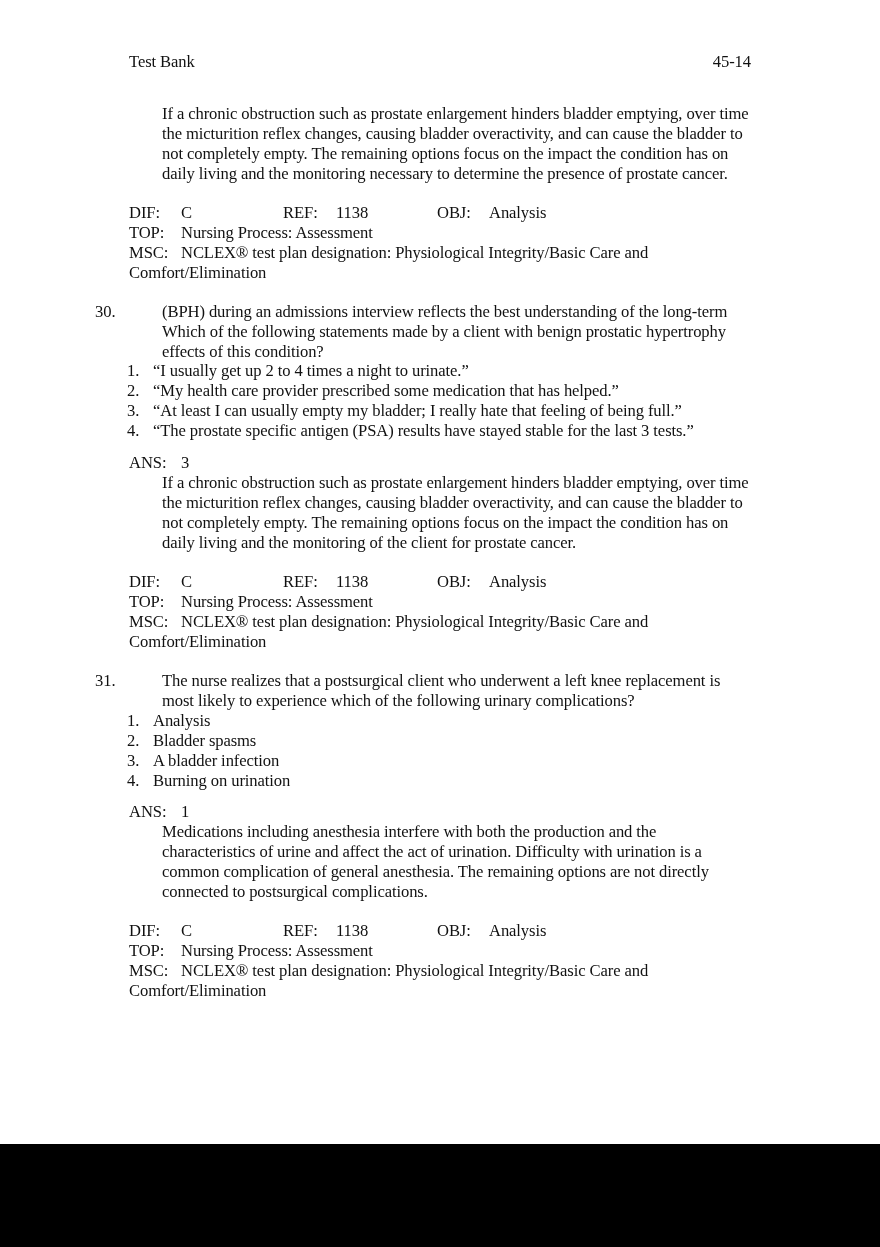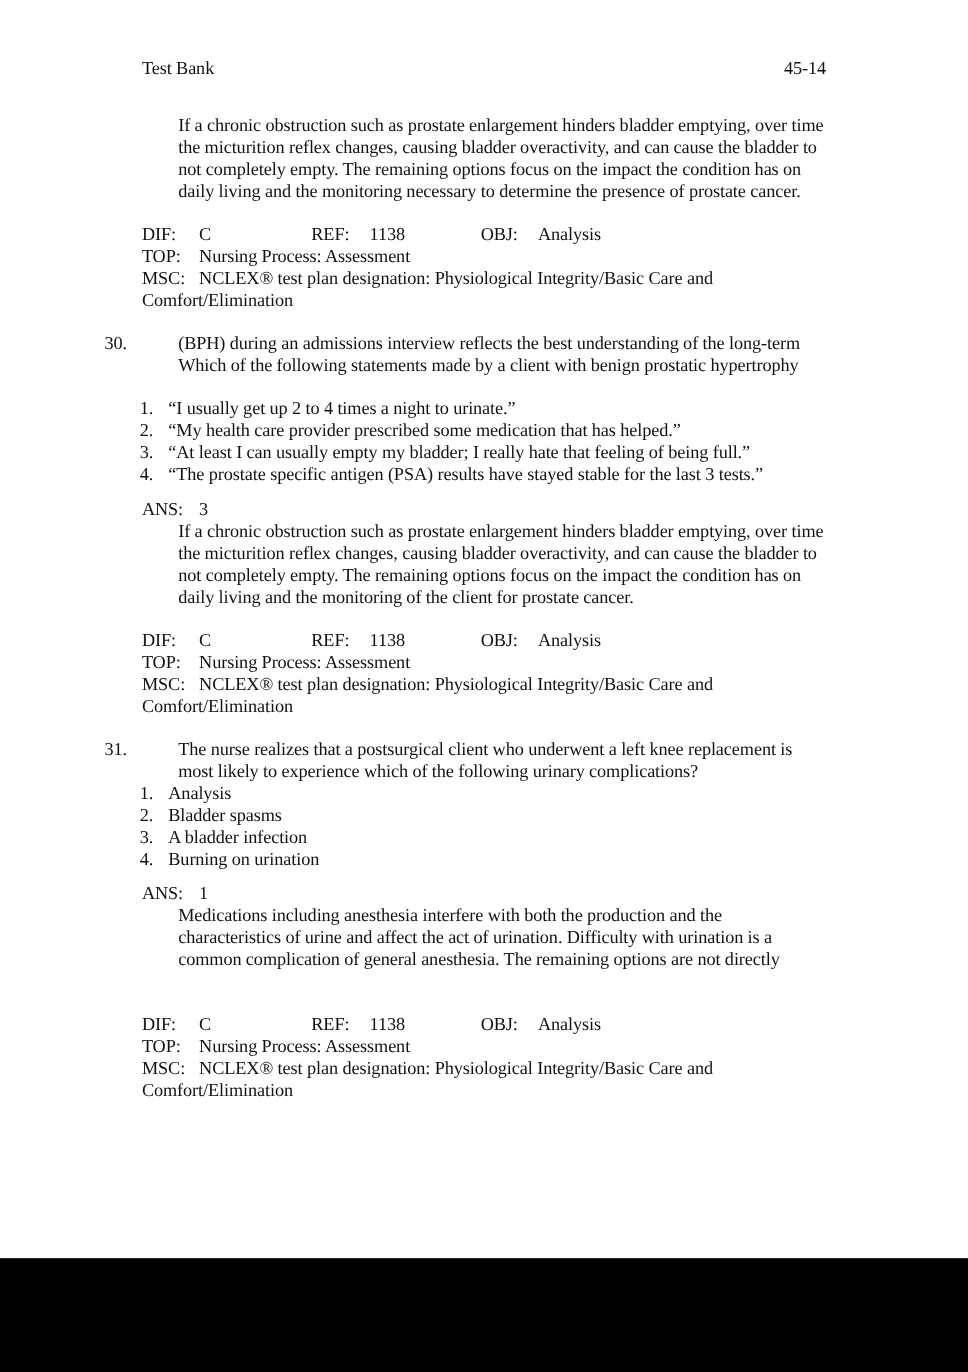--- a/index.html
+++ b/index.html
@@ -95,20 +95,21 @@
     </div>
     <div class="row">
       <span class="cont">Comfort/Elimination</span>
     </div>
   </div>
 
   <div class="abs txt qnum" style="top:302px;">30.</div>
   <div class="abs txt qtext para" style="top:302px;">
     <span class="line">(BPH) during an admissions interview reflects the best understanding of the long-term</span>
     <span class="line">Which of the following statements made by a client with benign prostatic hypertrophy</span>
+    <span class="line">effects of this condition?</span>
   </div>
   <div class="abs txt opts" style="top:361px;">
     <div class="opt">
       <span class="n">1.</span>
       <span class="t">“I usually get up 2 to 4 times a night to urinate.”</span>
     </div>
     <div class="opt">
       <span class="n">2.</span>
       <span class="t">“My health care provider prescribed some medication that has helped.”</span>
     </div>
@@ -178,20 +179,21 @@
     </div>
   </div>
 
   <div class="abs txt ans" style="top:802px;">
     <span class="lbl">ANS:</span><span>1</span>
   </div>
   <div class="abs txt para" style="top:822px;">
     <span class="line">Medications including anesthesia interfere with both the production and the</span>
     <span class="line">characteristics of urine and affect the act of urination. Difficulty with urination is a</span>
     <span class="line">common complication of general anesthesia. The remaining options are not directly</span>
+    <span class="line">connected to postsurgical complications.</span>
   </div>
 
   <div class="abs txt meta" style="top:921px;">
     <div class="row">
       <span class="lbl">DIF:</span>
       <span class="val">C</span>
       <span class="ref-lbl">REF:</span>
       <span class="ref-val">1138</span>
       <span class="obj-lbl">OBJ:</span>
       <span class="obj-val">Analysis</span>

